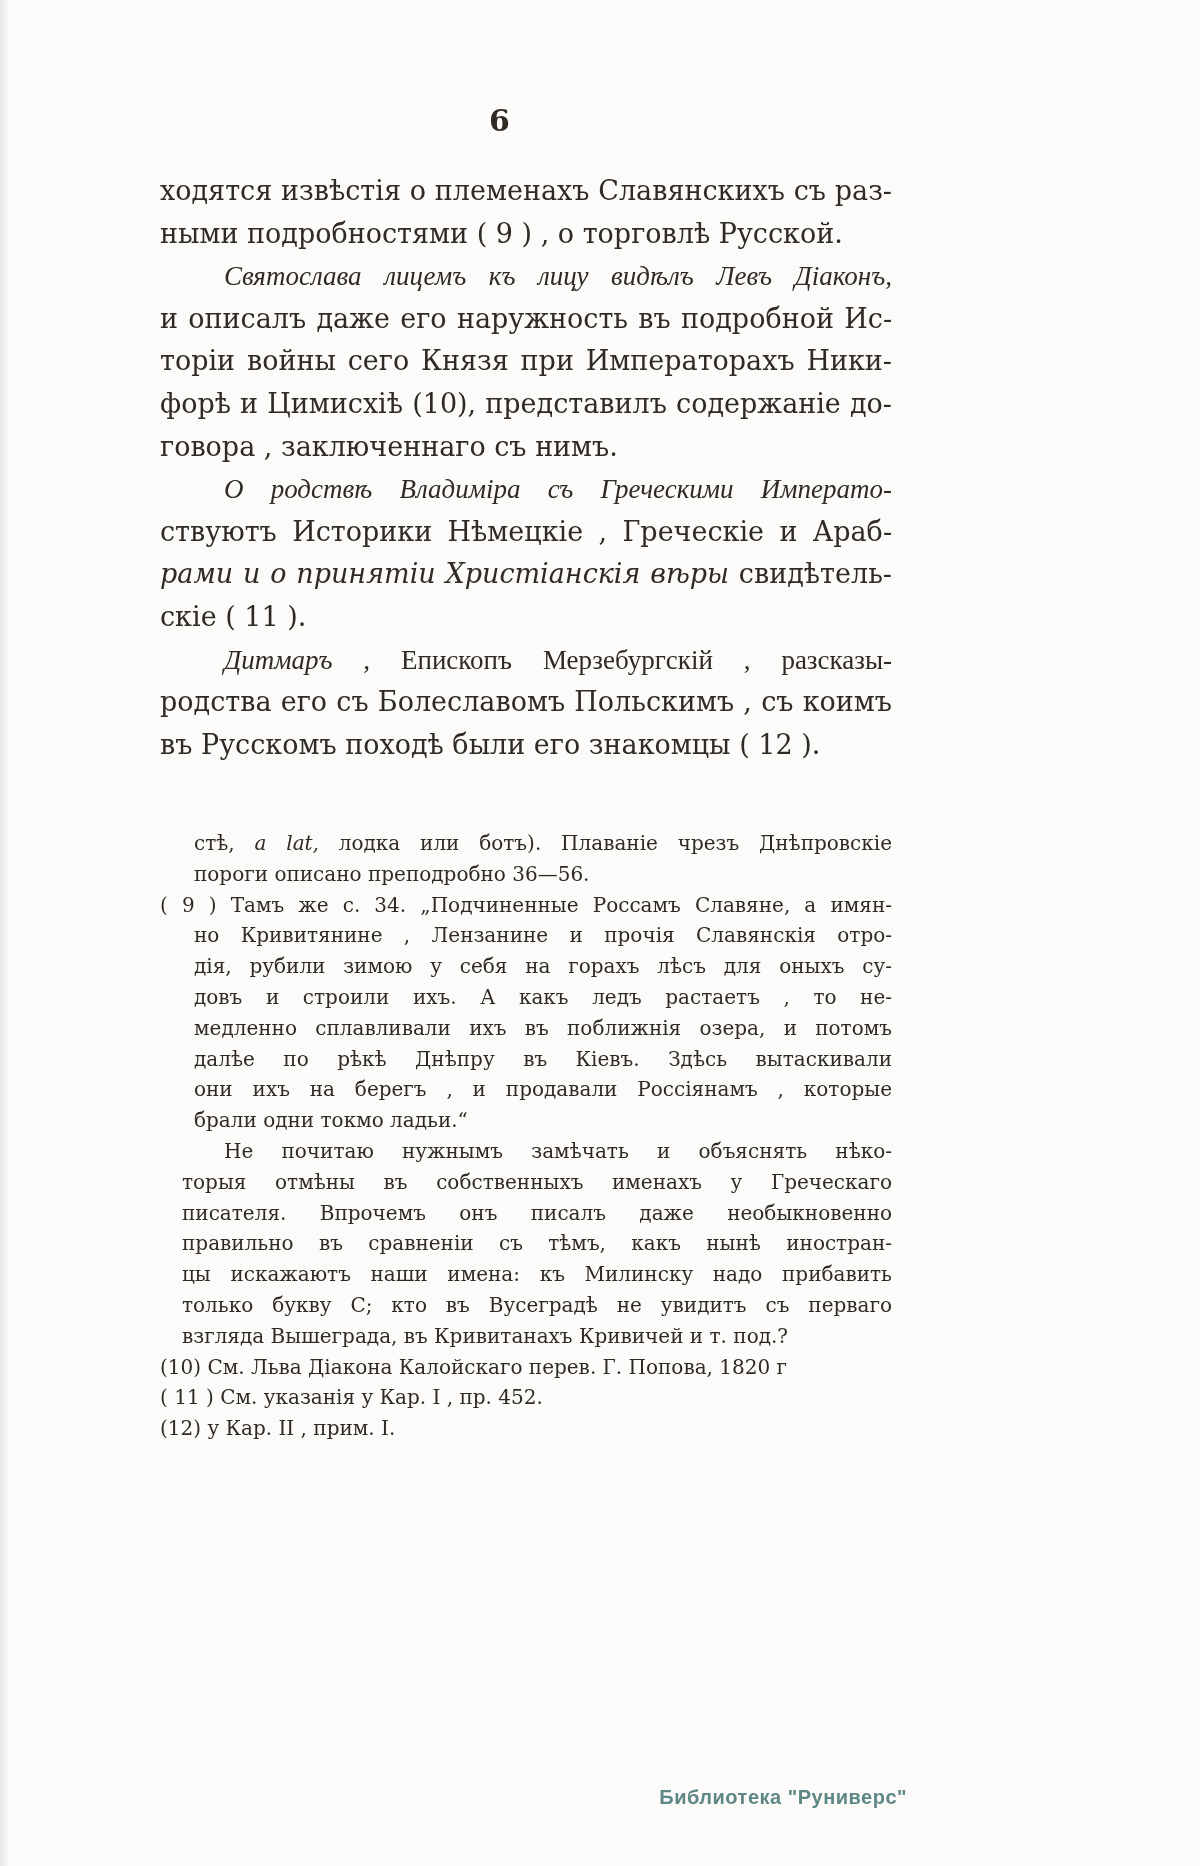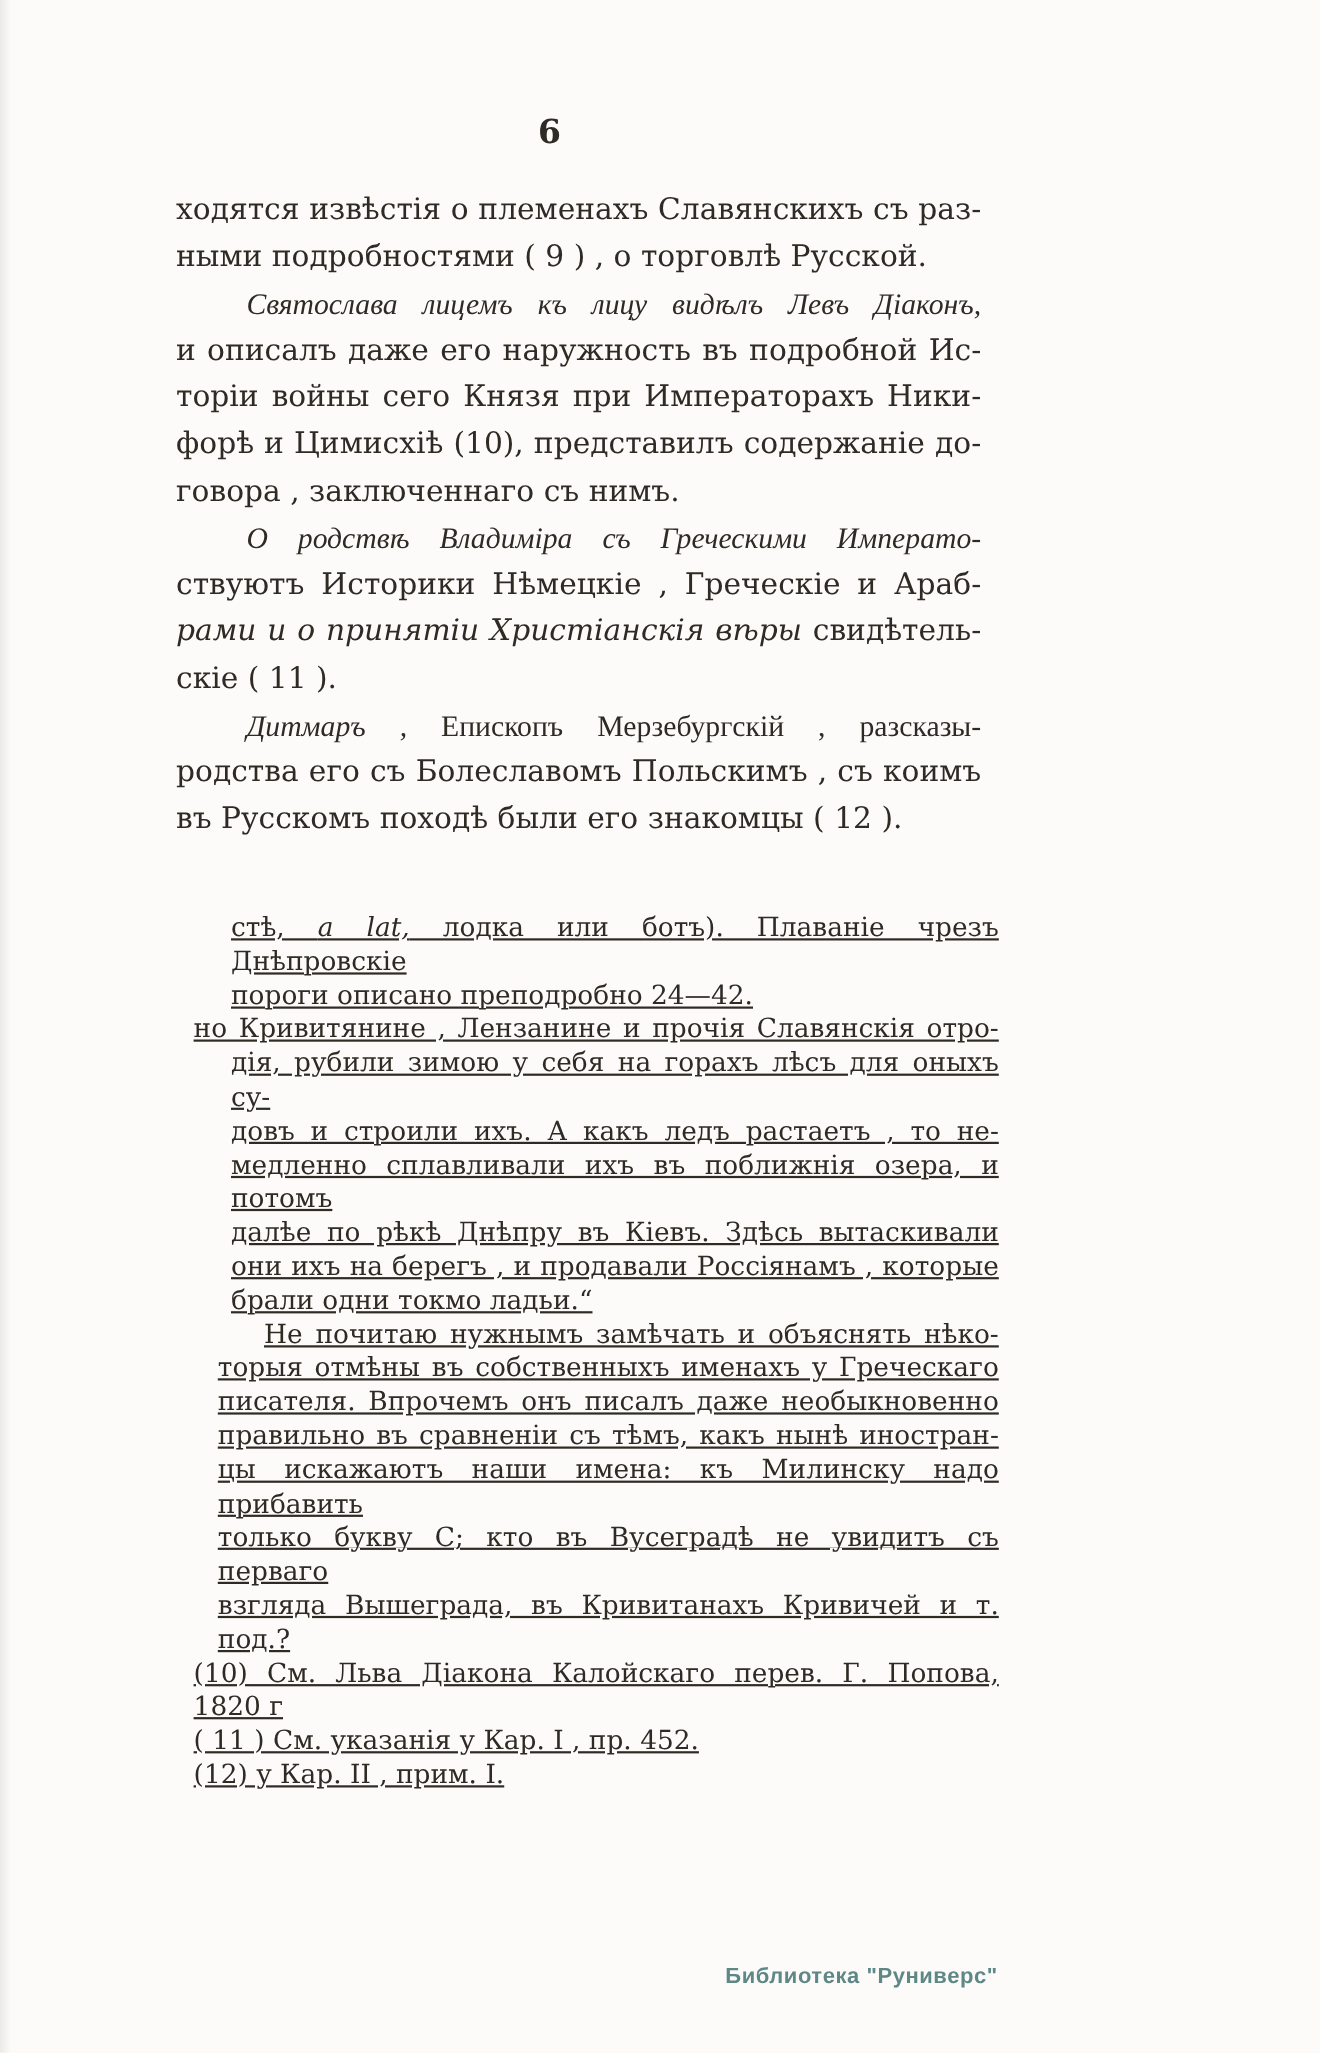--- a/index.html
+++ b/index.html
@@ -39,26 +39,25 @@
   .main-text {
     position: absolute;
     left: 120px;
     top: 170px;
     width: 772px;
     font-size: 27px;
     line-height: 42.6px;
   }
   .footnotes {
     position: absolute;
-    left: 136px;
+    left: 120px;
     top: 828px;
     width: 772px;
-    font-size: 24px;
+    font-size: 20px;
     line-height: 30.8px;
-    text-decoration: underline;
   }
   .text-line {
     text-align: justify;
     text-align-last: justify;
     text-justify: inter-word;
     white-space: normal;
     margin-left: 40px;
   }
   .text-line.last {
     text-align-last: left;
@@ -119,23 +118,24 @@
       <div class="indented">
         <div class="text-line"><span class="it">Дитмаръ ,</span><span> Епископъ Мерзебургскій , разсказы-</span></div>
         <div class="text-line"><span>родства его съ Болеславомъ Польскимъ , съ коимъ</span></div>
         <div class="text-line last"><span>въ Русскомъ походѣ были его знакомцы ( 12 ).</span></div>
       </div>
     </div>
 
   <div class="footnotes" id="footnotes">
       <div class="hang-cont">
         <div class="text-line"><span>стѣ, </span><span class="it">a lat,</span><span> лодка или ботъ). Плаваніе чрезъ Днѣпровскіе</span></div>
-        <div class="text-line last"><span>пороги описано преподробно 24—42.</span></div>
+        <div class="text-line last"><span>пороги описано преподробно 36—56.</span></div>
       </div>
       <div class="note">
+        <div class="text-line"><span>( 9 ) Тамъ же с. 34. „Подчиненные Россамъ Славяне, а имян-</span></div>
         <div class="text-line"><span>но Кривитянине , Лензанине и прочія Славянскія отро-</span></div>
         <div class="text-line"><span>дія, рубили зимою у себя на горахъ лѣсъ для оныхъ су-</span></div>
         <div class="text-line"><span>довъ и строили ихъ. А какъ ледъ растаетъ , то не-</span></div>
         <div class="text-line"><span>медленно сплавливали ихъ въ поближнія озера, и потомъ</span></div>
         <div class="text-line"><span>далѣе по рѣкѣ Днѣпру въ Кіевъ. Здѣсь вытаскивали</span></div>
         <div class="text-line"><span>они ихъ на берегъ , и продавали Россіянамъ , которые</span></div>
         <div class="text-line last"><span>брали одни токмо ладьи.“</span></div>
       </div>
       <div class="remark">
         <div class="text-line"><span>Не почитаю нужнымъ замѣчать и объяснять нѣко-</span></div>

